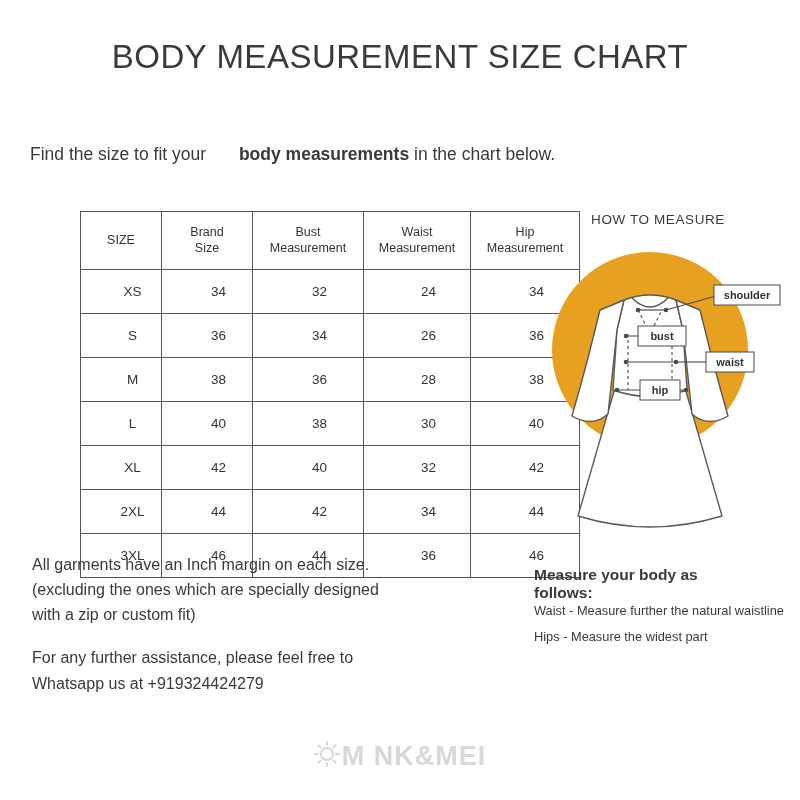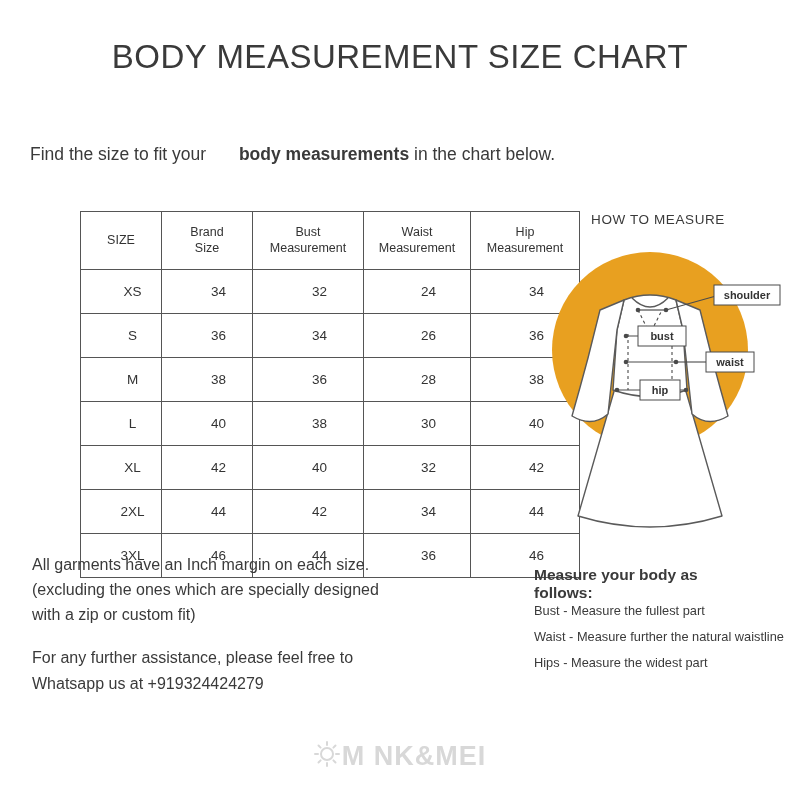--- a/index.html
+++ b/index.html
@@ -305,21 +305,20 @@
         <text x="210" y="128" font-family="Liberation Sans, sans-serif" font-size="11" font-weight="bold" fill="#333333" text-anchor="middle">waist</text>
 
         <rect x="120" y="142" width="40" height="20" fill="#ffffff" stroke="#4a4a4a" stroke-width="1"></rect>
         <text x="140" y="156" font-family="Liberation Sans, sans-serif" font-size="11" font-weight="bold" fill="#333333" text-anchor="middle">hip</text>
       </g>
     </svg>
   </div>
 
   <div class="measure-head">Measure your body as follows:</div>
   <div class="measure-list">
-    <div>Bust - Measure the fullest part</div>
     <div>Waist - Measure further the natural waistline</div>
     <div>Hips - Measure the widest part</div>
   </div>
 
   <div class="watermark">
     <span class="wm-sun">
       <svg width="26" height="26" viewBox="0 0 26 26" xmlns="http://www.w3.org/2000/svg">
         <circle cx="13" cy="13" r="6" fill="none" stroke="#d8d8d8" stroke-width="2"></circle>
         <g stroke="#d8d8d8" stroke-width="2" stroke-linecap="round">
           <line x1="13" y1="1" x2="13" y2="4"></line>

